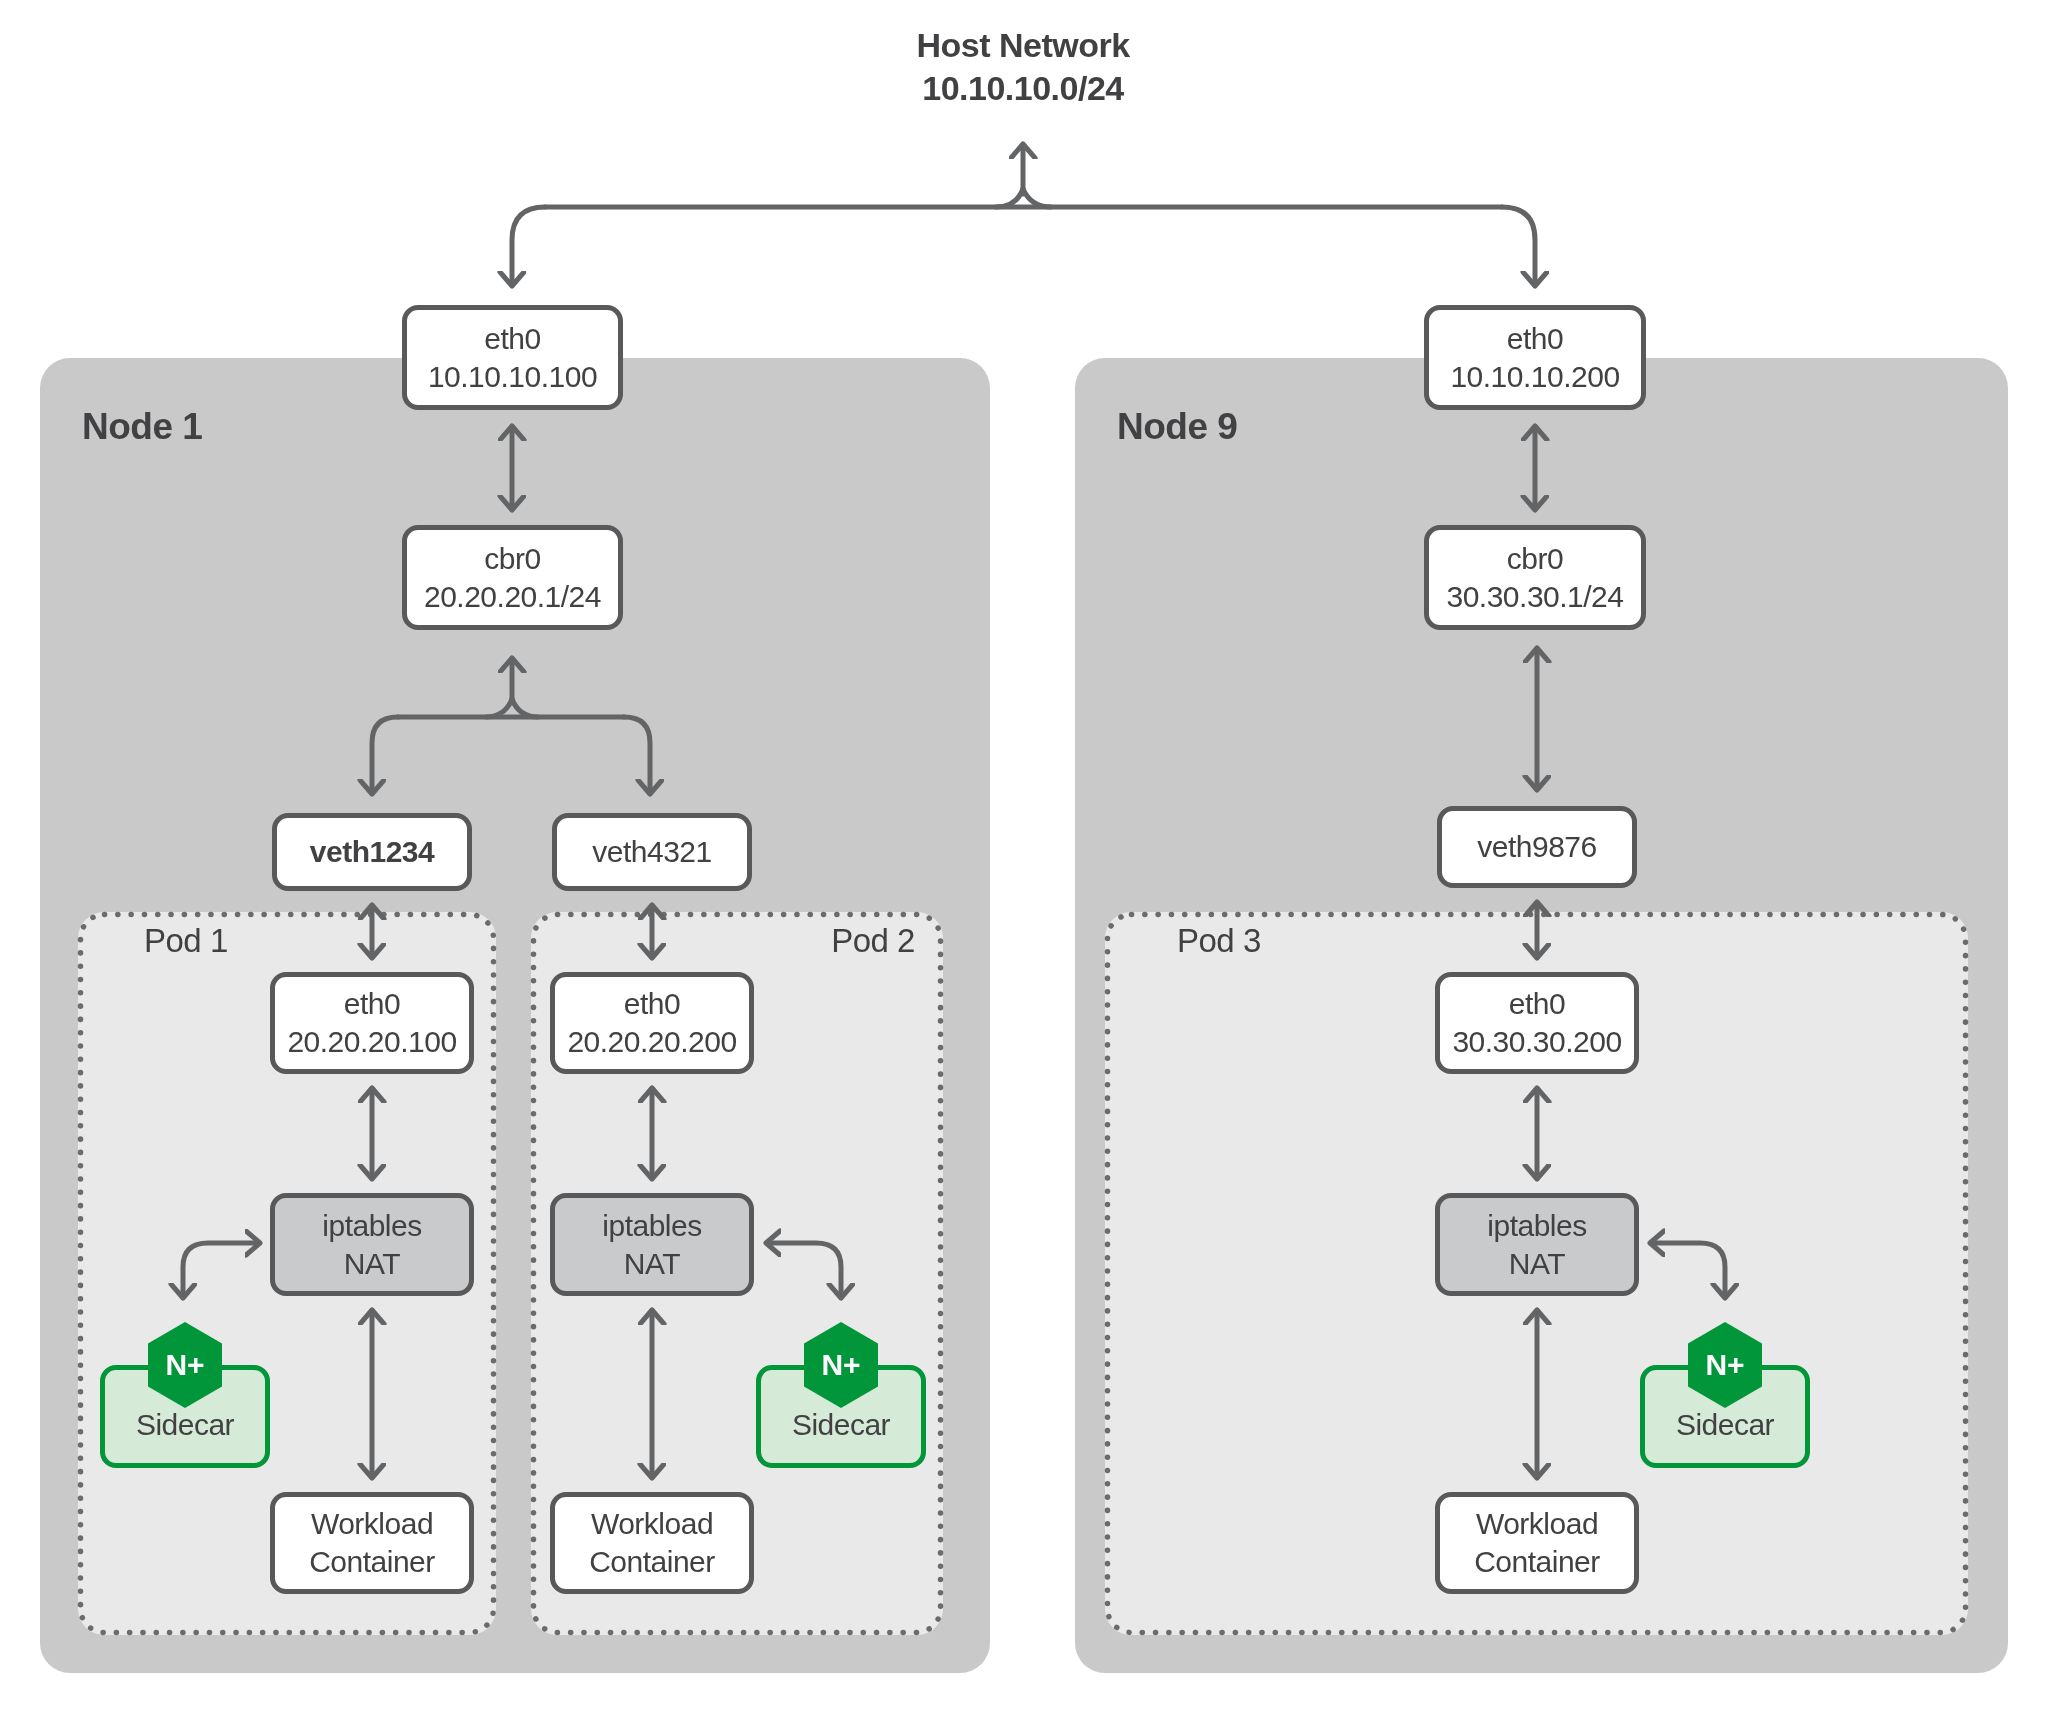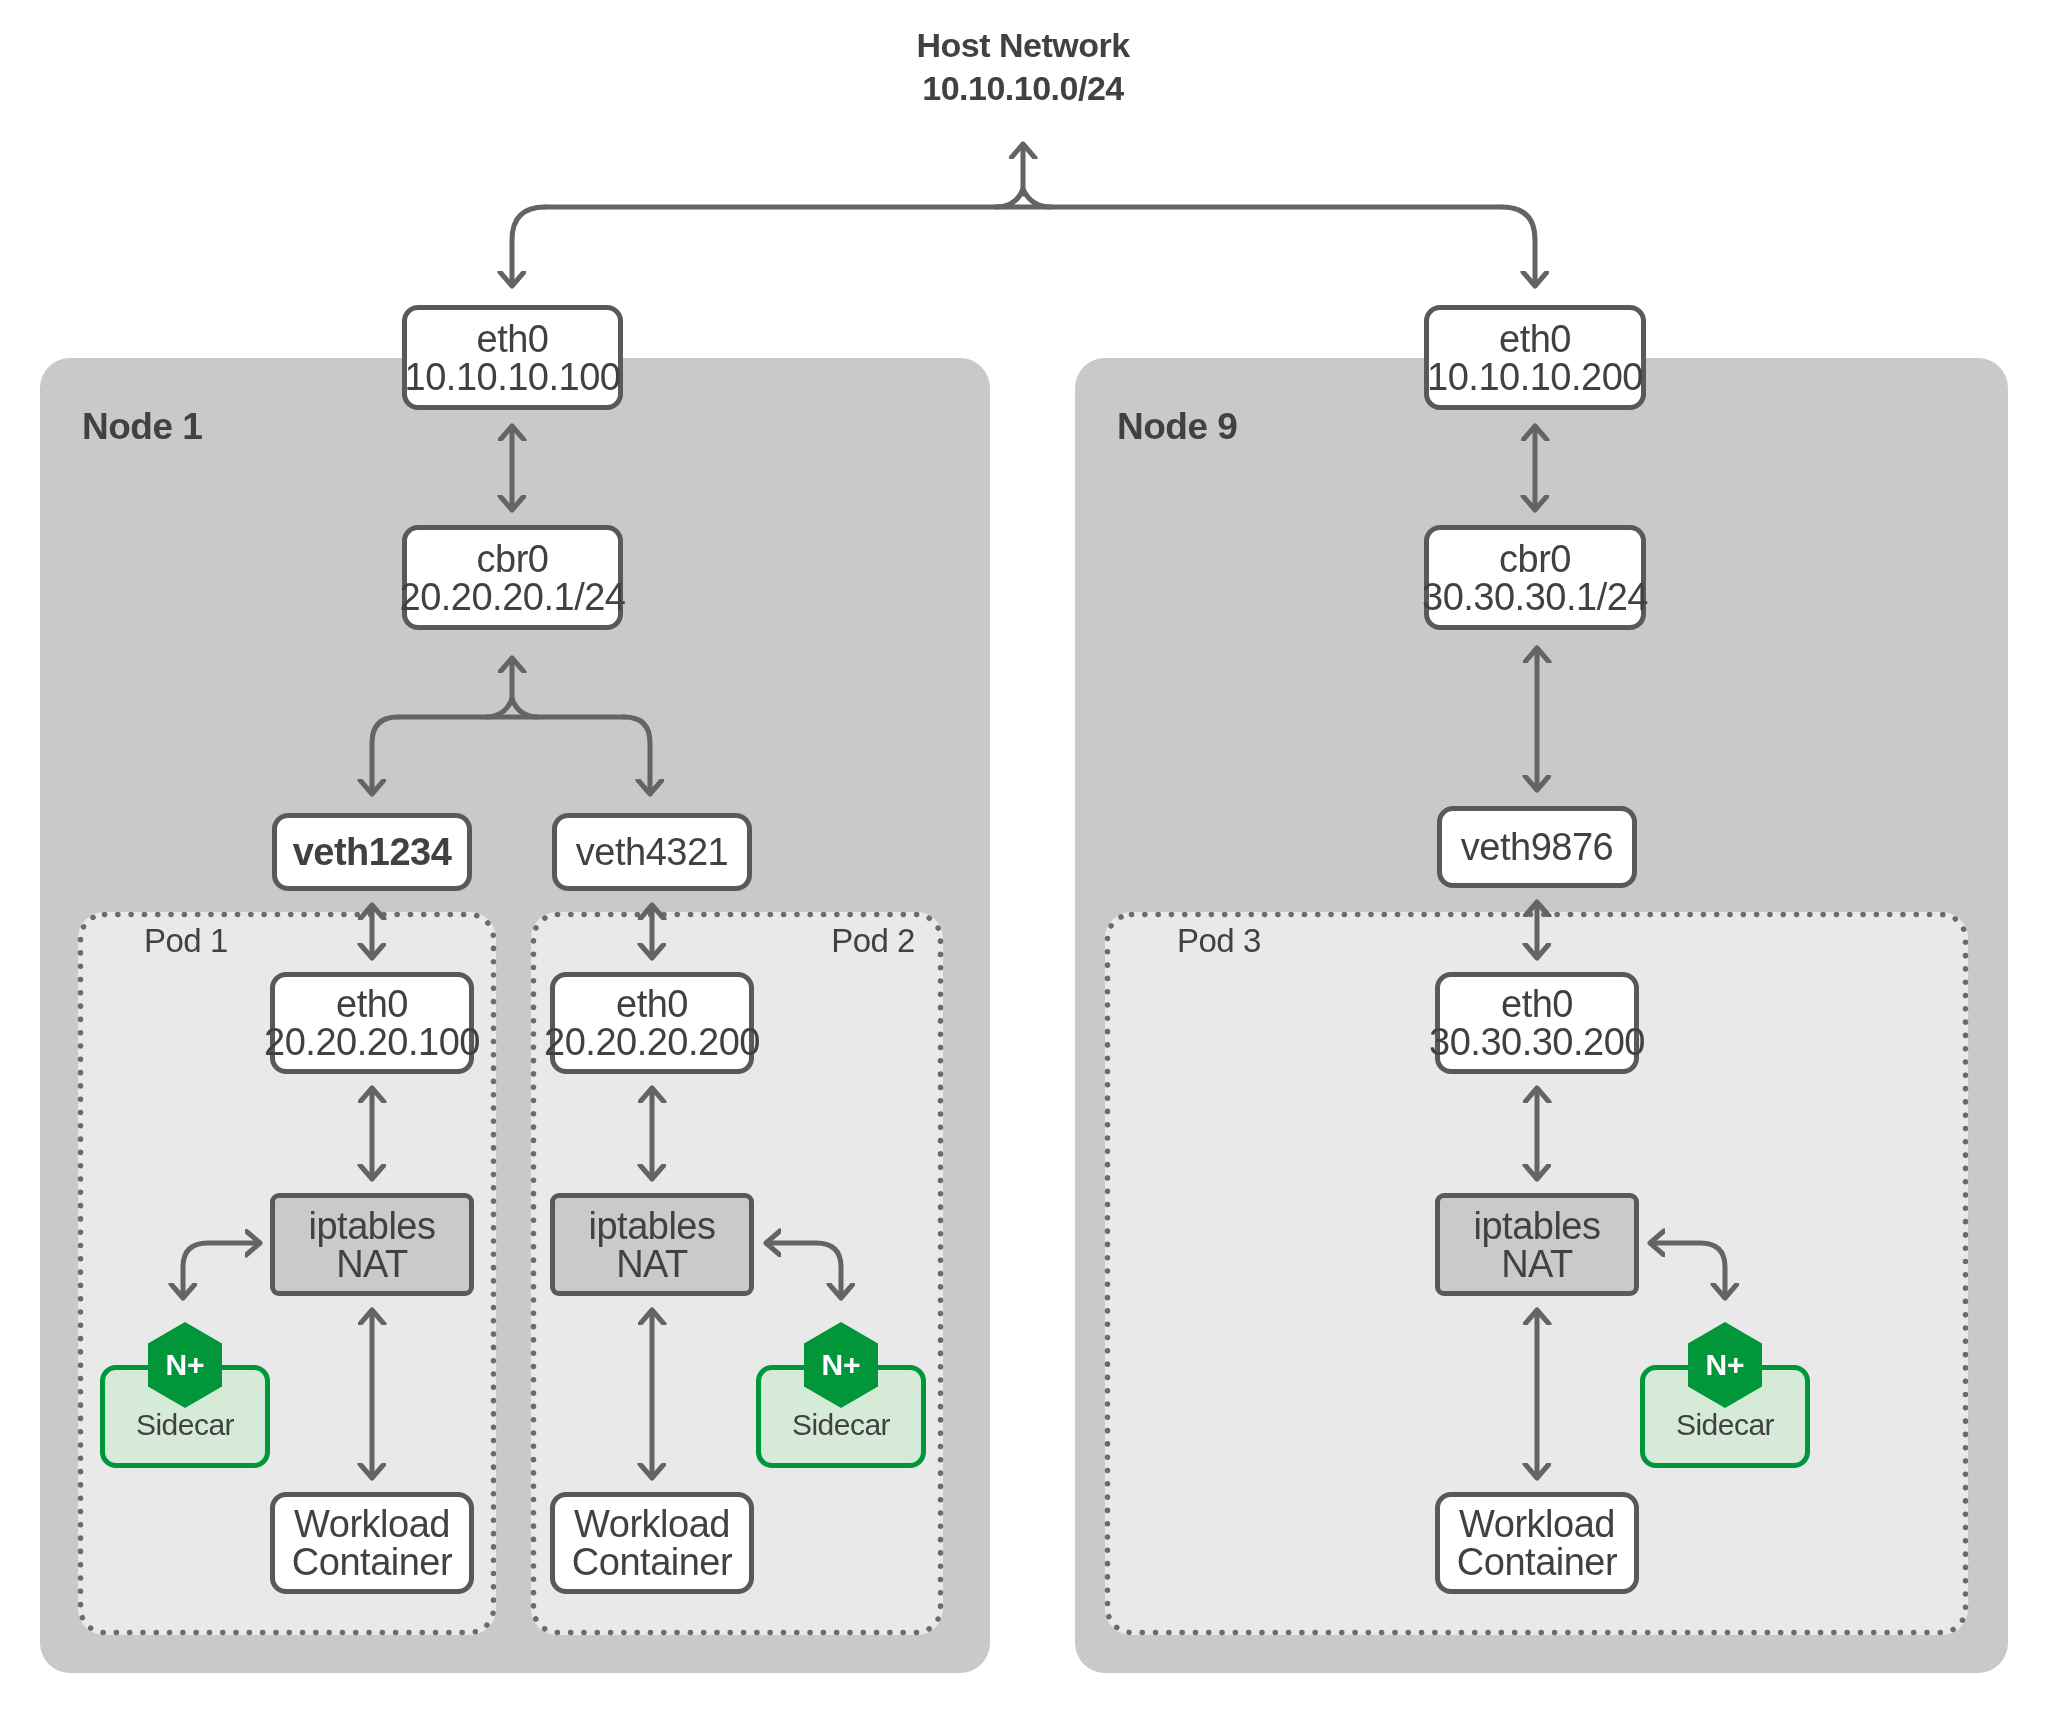--- a/index.html
+++ b/index.html
@@ -10,22 +10,22 @@
   html,body{margin:0;padding:0;background:#ffffff;}
   .canvas{position:relative;width:2048px;height:1714px;background:#ffffff;overflow:hidden;
           font-family:"Liberation Sans","DejaVu Sans",sans-serif;color:var(--text);}
   .abs{position:absolute;box-sizing:border-box;}
   .node{background:var(--node-fill);border-radius:30px;}
   .pod{background:var(--pod-fill);border-radius:26px;}
   .zone-label{font-size:37px;font-weight:bold;letter-spacing:-0.5px;white-space:nowrap;}
   .pod-label{font-size:33px;font-weight:normal;letter-spacing:-0.5px;white-space:nowrap;margin-left:40px;}
   .bx{background:#ffffff;border:5px solid var(--box-border);border-radius:16px;
       display:flex;flex-direction:column;align-items:center;justify-content:center;
-      font-size:38px;line-height:38px;letter-spacing:-0.5px;text-align:center;color:var(--text);}
-  .bx.gray{background:var(--nat-fill);border-radius:9px;}
+      font-size:30px;line-height:38px;letter-spacing:-0.5px;text-align:center;color:var(--text);}
+  .bx.gray{background:var(--nat-fill);}
   .sidecar{background:var(--sidecar-fill);border:5px solid var(--nginx-green);border-radius:16px;
       display:flex;align-items:flex-end;justify-content:center;padding-bottom:21px;
       font-size:30px;letter-spacing:-0.5px;color:var(--text);}
   .hex{clip-path:polygon(50% 0%,100% 25%,100% 75%,50% 100%,0% 75%,0% 25%);
       background:var(--nginx-green);display:flex;align-items:center;justify-content:center;
       color:#ffffff;font-size:30px;font-weight:bold;}
   .title{font-size:34px;font-weight:bold;line-height:43px;text-align:center;letter-spacing:-0.5px;}
   svg.wires{position:absolute;left:0;top:0;pointer-events:none;}
   .ln{fill:none;stroke:var(--line);stroke-width:5;stroke-linecap:round;stroke-linejoin:round;}
   .dots{fill:none;stroke:#6a6b6d;stroke-width:5.5;stroke-linecap:round;stroke-dasharray:0.1 13.2;}

